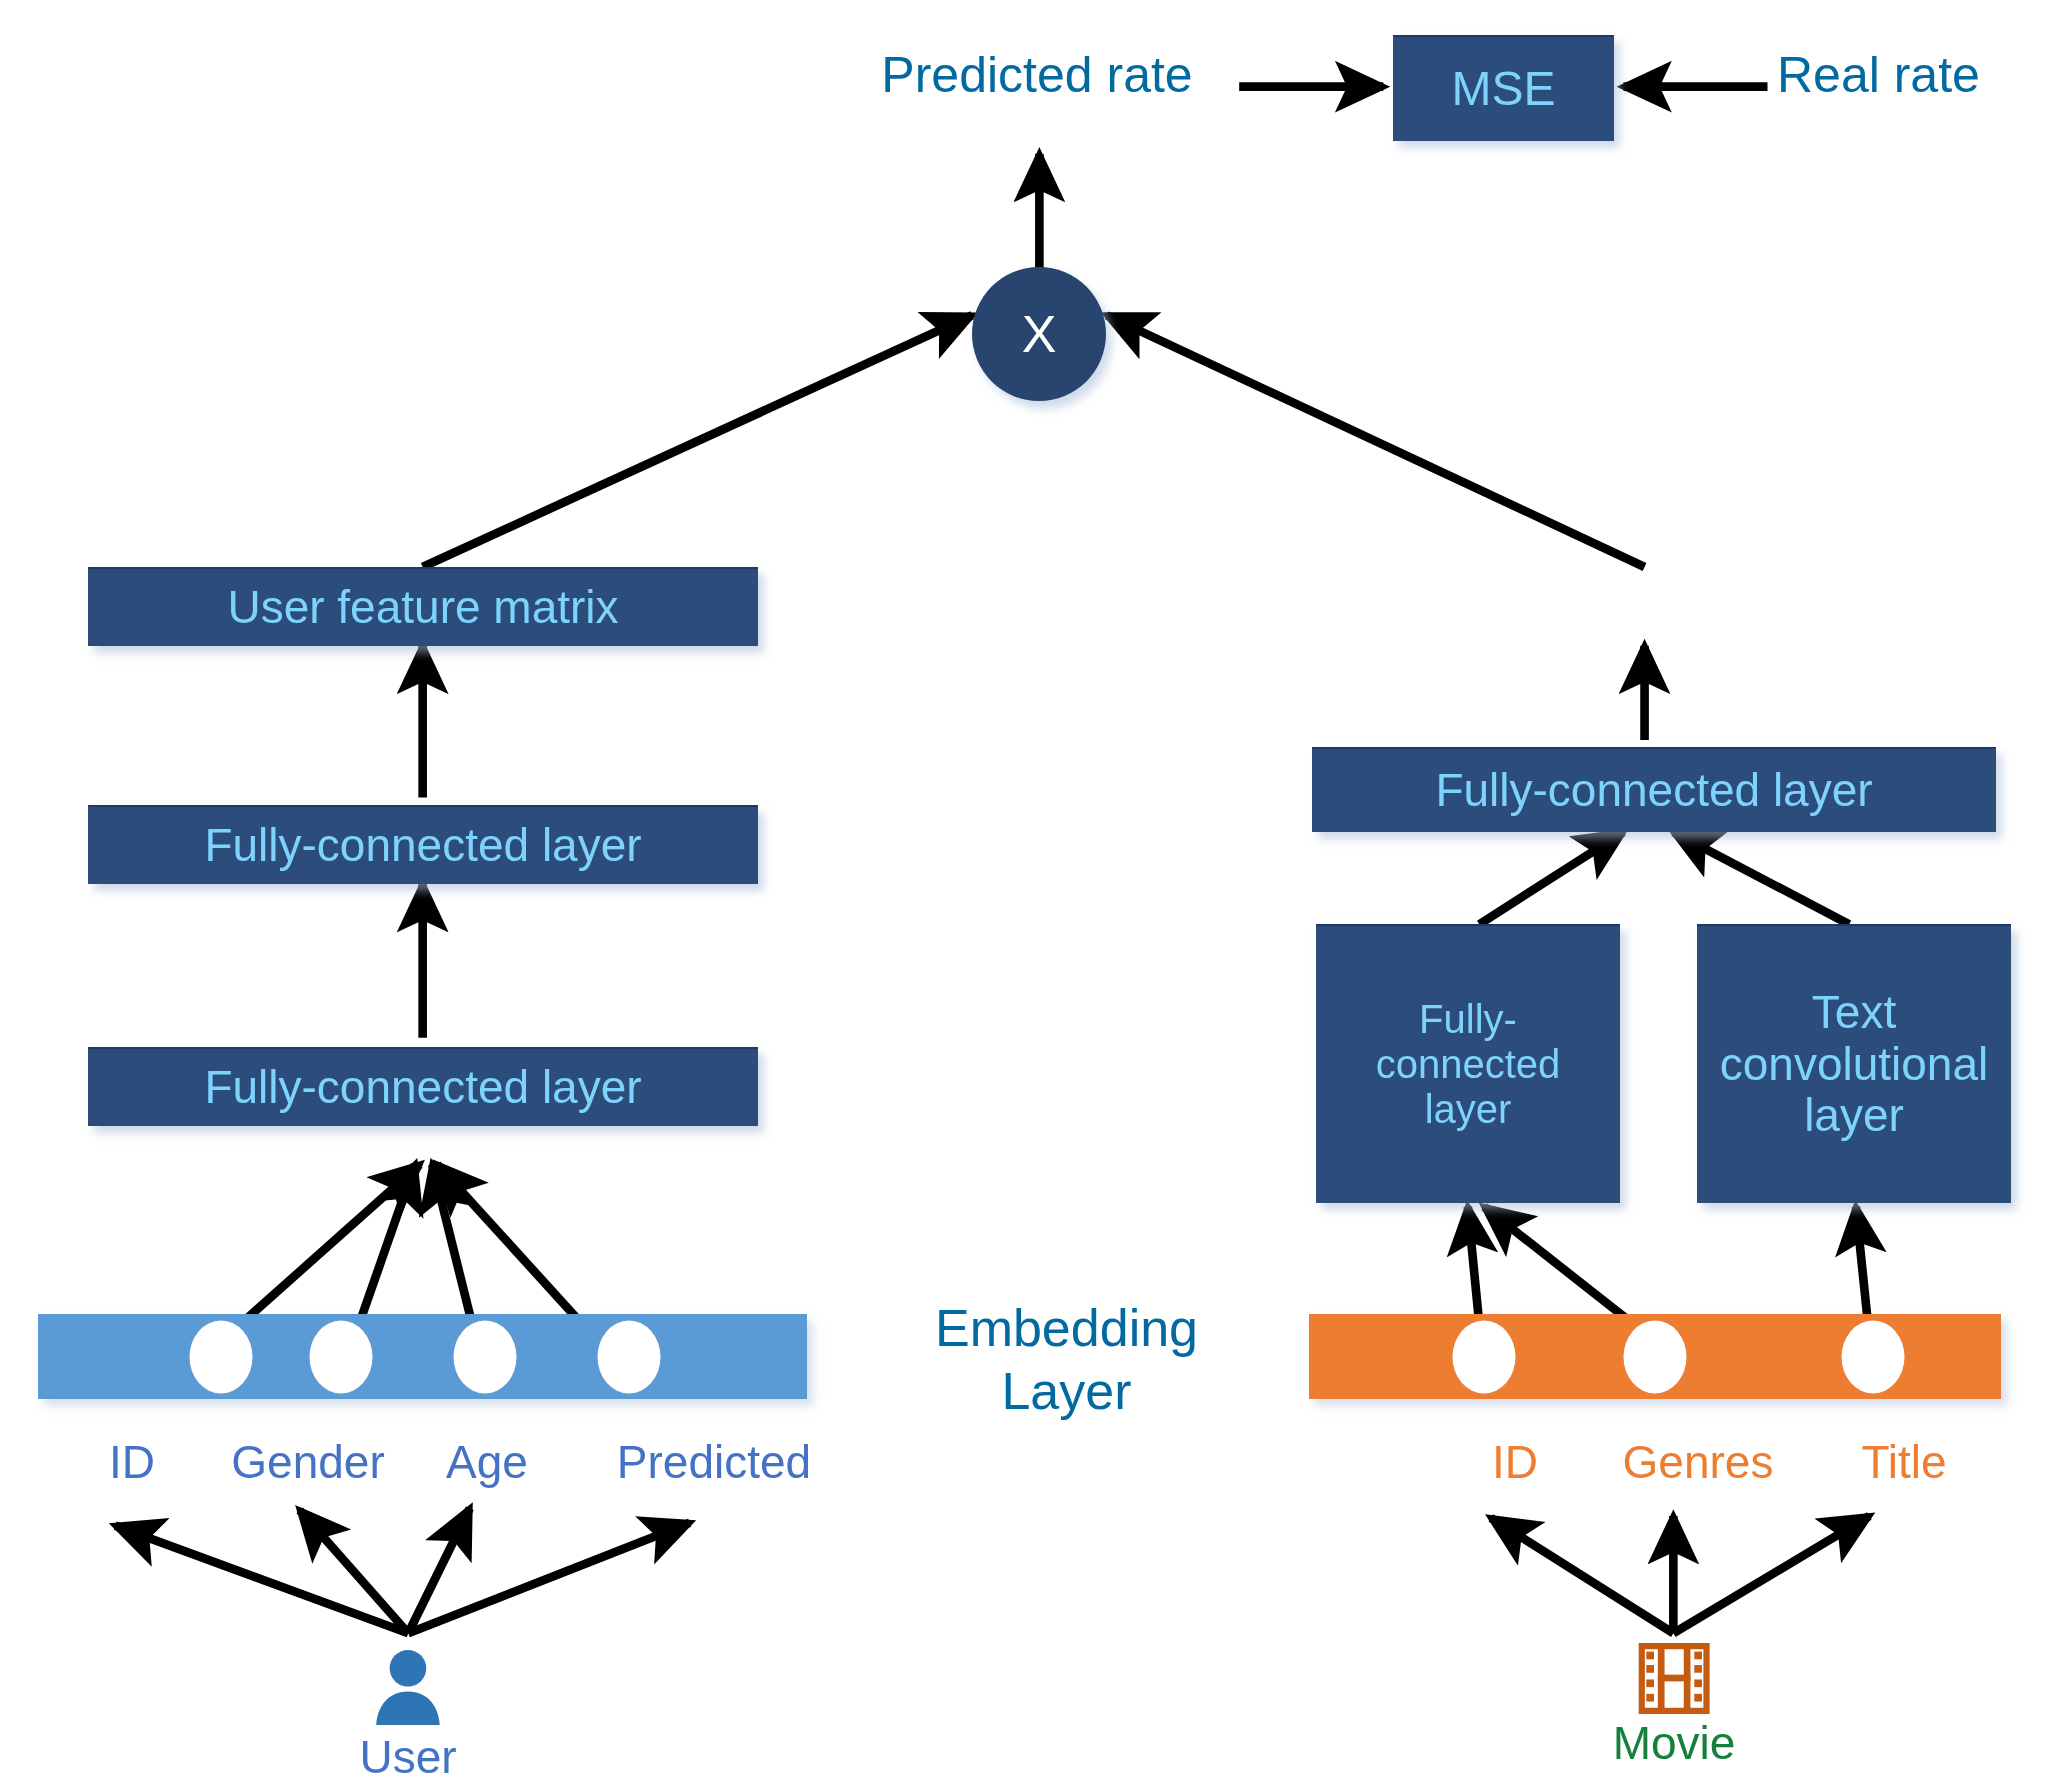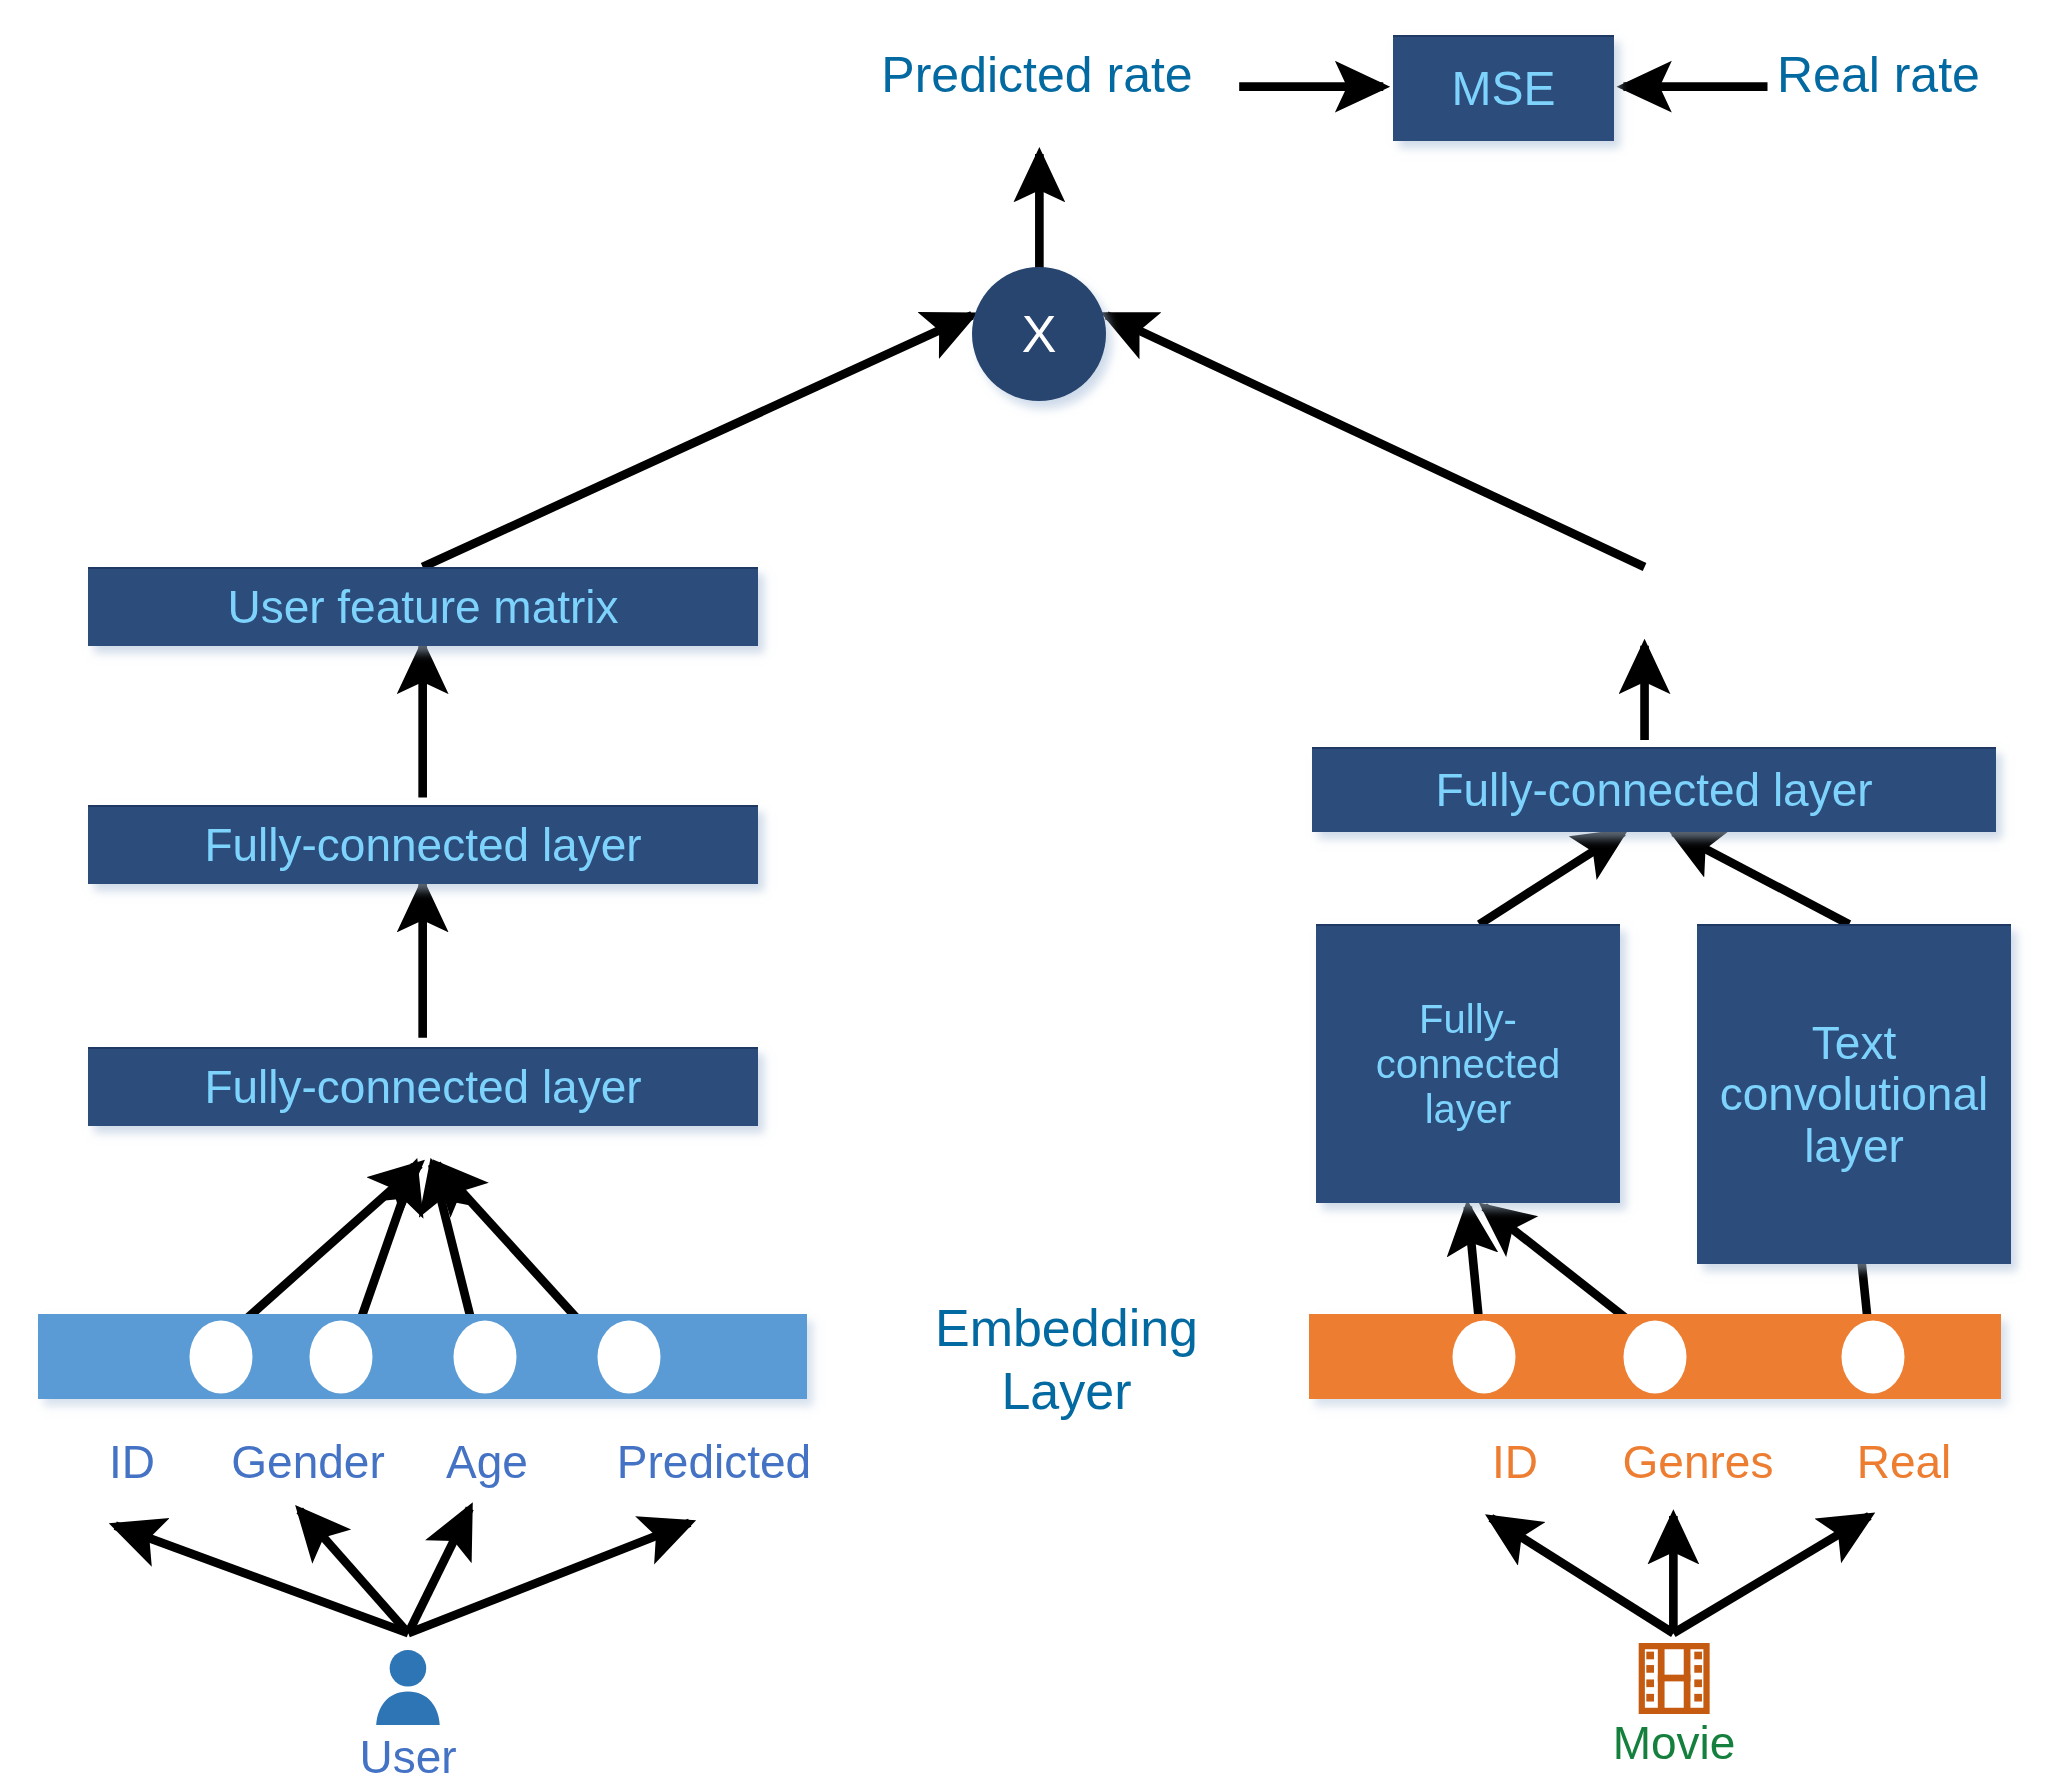--- a/index.html
+++ b/index.html
@@ -205,35 +205,35 @@
   <div class="node block" style="left:1312px; top:747px; width:684px; height:85px; font-size:46px;">
     <span class="block-label">Fully-connected layer</span>
   </div>
 
   <div class="node block" style="left:1316px; top:924px; width:304px; height:279px; font-size:40px;">
     <span class="block-label" style="white-space:pre-line;">Fully-
 connected
 layer</span>
   </div>
 
-  <div class="node block" style="left:1697px; top:924px; width:314px; height:340px; font-size:46px;">
+  <div class="node block" style="left:1697px; top:924px; width:314px; height:279px; font-size:46px;">
     <span class="block-label" style="white-space:pre-line;">Text
 convolutional
 layer</span>
   </div>
 
   <div class="embed-bar movie" style="left:1309px; top:1314px; width:692px; height:85px;">
     <span class="embed-dot" style="left:175px; width:63px; height:73px;"></span>
     <span class="embed-dot" style="left:346px; width:63px; height:73px;"></span>
     <span class="embed-dot" style="left:564px; width:63px; height:73px;"></span>
   </div>
 
   <div class="feat-label movie" style="left:1491px; top:1435px; font-size:46px;">ID</div>
   <div class="feat-label movie" style="left:1674px; top:1435px; font-size:46px;">Genres</div>
-  <div class="feat-label movie" style="left:1880px; top:1435px; font-size:46px;">Real</div>
+  <div class="feat-label movie" style="left:1880px; top:1435px; font-size:46px;">Title</div>
 
   <div class="entity" style="left:1674px; top:1643px;">
     <svg class="entity-icon" width="71" height="71" viewBox="0 0 74 74" xmlns="http://www.w3.org/2000/svg">
       <rect x="3" y="3" width="68" height="68" fill="none" stroke="#C55A11" stroke-width="7"></rect>
       <rect x="20" y="3" width="7" height="68" fill="#C55A11"></rect>
       <rect x="47" y="3" width="7" height="68" fill="#C55A11"></rect>
       <rect x="20" y="33" width="34" height="7" fill="#C55A11"></rect>
       <rect x="8" y="9" width="8" height="8" fill="#C55A11"></rect>
       <rect x="8" y="23" width="8" height="8" fill="#C55A11"></rect>
       <rect x="8" y="38" width="8" height="8" fill="#C55A11"></rect>

